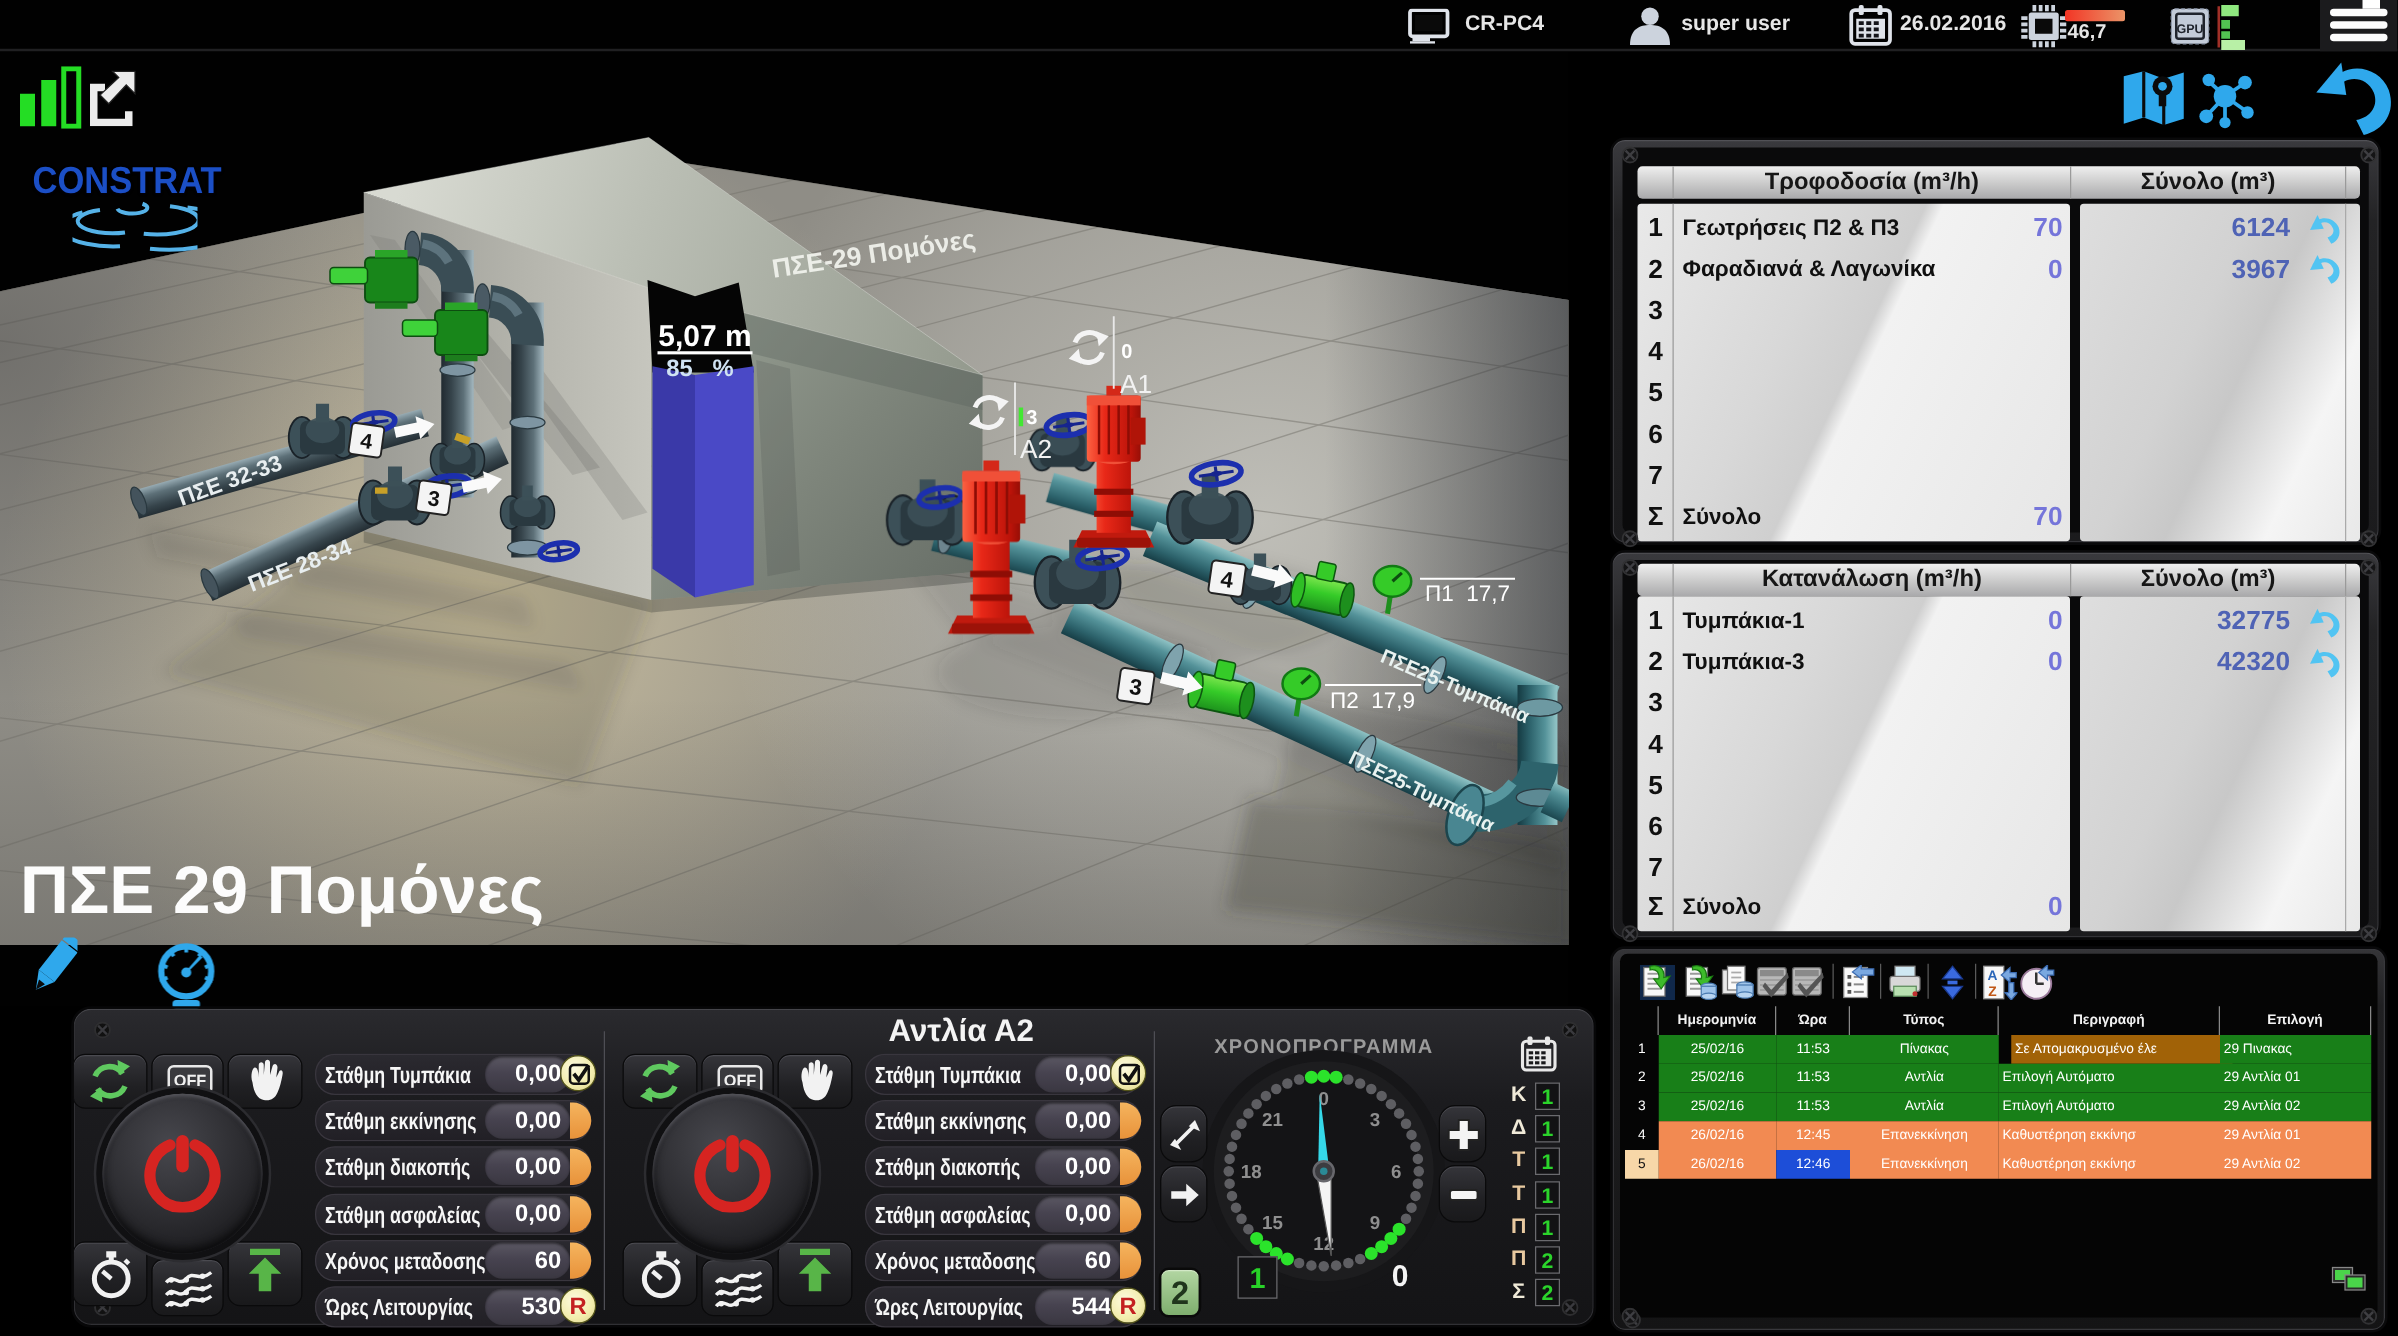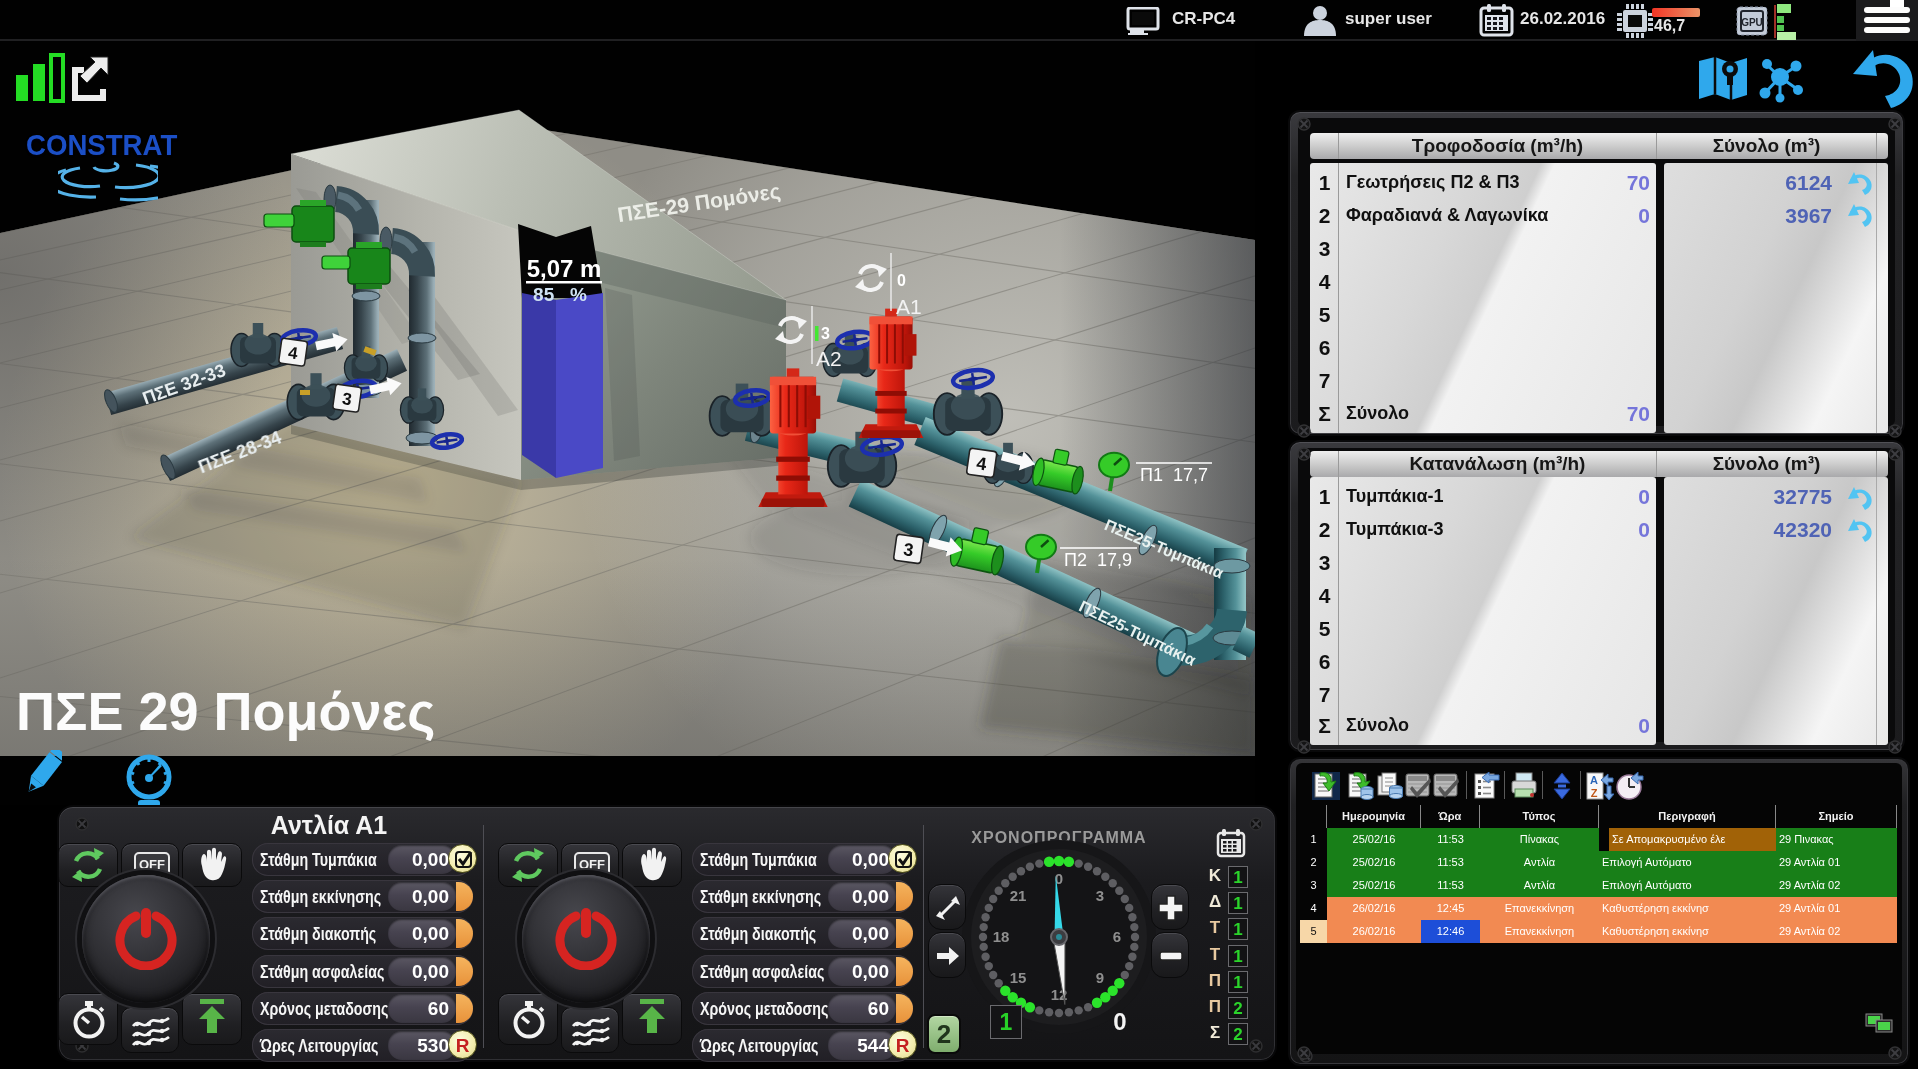--- a/index.html
+++ b/index.html
@@ -888,21 +888,21 @@
         <line x1="13" y1="15" x2="19" y2="15" stroke="#333" stroke-width="2"></line>
         <path d="M 27 4 L 22 4 L 22 0 L 15 6 L 22 12 L 22 8 L 27 8 Z" fill="#7aa8e0" stroke="#3a6ab0"></path>
       </svg>
       <div id="logtable">
         <div class="lrow lhead" style="top:0px">
           <span class="lcell" style="left:0px;width:27px;border-right:1px solid #888"></span>
           <span class="lcell" style="left:27px;width:94px;border-right:1px solid #888">Ημερομηνία</span>
           <span class="lcell" style="left:121px;width:59px;border-right:1px solid #888">Ώρα</span>
           <span class="lcell" style="left:180px;width:119px;border-right:1px solid #888">Τύπος</span>
           <span class="lcell" style="left:299px;width:177px;border-right:1px solid #888">Περιγραφή</span>
-          <span class="lcell" style="left:476px;width:121px;border-right:1px solid #888">Σημείο</span>
+          <span class="lcell" style="left:476px;width:121px;border-right:1px solid #888">Επιλογή</span>
         </div>
         <div class="lrow" style="top:23px">
           <span class="lcell" style="left:0px;width:27px;">1</span>
           <span class="lcell" style="left:27px;width:94px;background:#187f18;">25/02/16</span>
           <span class="lcell" style="left:121px;width:59px;background:#187f18;">11:53</span>
           <span class="lcell" style="left:180px;width:119px;background:#187f18;">Πίνακας</span>
           <span class="lcell" style="left:309px;width:177px;background:#a16207;text-align:left;padding-left:3px;">Σε Απομακρυσμένο έλε</span>
           <span class="lcell" style="left:476px;width:121px;background:#187f18;text-align:left;padding-left:3px;">29 Πινακας</span>
         </div>
         <div class="lrow" style="top:46px">
@@ -975,21 +975,20 @@
 <svg class="abs" style="left:1190px;top:10px" width="14" height="14" viewBox="0 0 14 14">
       <circle cx="7" cy="7" r="6" fill="#111" stroke="#2e2e30" stroke-width="1.5"></circle>
       <line x1="3.5" y1="3.5" x2="10.5" y2="10.5" stroke="#3a3a3e" stroke-width="1.8"></line>
       <line x1="10.5" y1="3.5" x2="3.5" y2="10.5" stroke="#3a3a3e" stroke-width="1.8"></line>
     </svg>
 <svg class="abs" style="left:1190px;top:232px" width="14" height="14" viewBox="0 0 14 14">
       <circle cx="7" cy="7" r="6" fill="#111" stroke="#2e2e30" stroke-width="1.5"></circle>
       <line x1="3.5" y1="3.5" x2="10.5" y2="10.5" stroke="#3a3a3e" stroke-width="1.8"></line>
       <line x1="10.5" y1="3.5" x2="3.5" y2="10.5" stroke="#3a3a3e" stroke-width="1.8"></line>
     </svg>
-<div class="ptitle" style="left:100px;width:340px">Αντλία Α1</div>
 <div class="pbtn" style="left:-1px;top:36px;width:60px;height:44px">
       <svg width="40" height="40" viewBox="0 0 40 40" style="position:absolute;left:9px;top:1px">
         <g stroke="#5fc95f" stroke-width="4.5" fill="none">
           <path d="M 8 16 A 12.5 12.5 0 0 1 30 14"></path>
           <path d="M 32 24 A 12.5 12.5 0 0 1 10 26"></path>
         </g>
         <polygon points="26,3 36,8 27,15" fill="#5fc95f"></polygon>
         <polygon points="14,37 4,32 13,25" fill="#5fc95f"></polygon>
       </svg>
     </div>
@@ -1084,20 +1083,21 @@
       <div class="dcap"></div>
     </div>
     <div class="prow" style="left:193px;top:222px">
       <span class="lab">Ώρες Λειτουργίας</span>
       <div class="pill">
         <span class="pv">530</span>
       </div>
       <div class="ccap" style="text-align:center;line-height:29px;font-weight:bold;font-size:19px;color:#c42020">R</div>
     </div>
 <div class="sepv" style="left:424px"></div>
+<div class="ptitle" style="left:540px;width:340px">Αντλία Α2</div>
 <div class="pbtn" style="left:439px;top:36px;width:60px;height:44px">
       <svg width="40" height="40" viewBox="0 0 40 40" style="position:absolute;left:9px;top:1px">
         <g stroke="#5fc95f" stroke-width="4.5" fill="none">
           <path d="M 8 16 A 12.5 12.5 0 0 1 30 14"></path>
           <path d="M 32 24 A 12.5 12.5 0 0 1 10 26"></path>
         </g>
         <polygon points="26,3 36,8 27,15" fill="#5fc95f"></polygon>
         <polygon points="14,37 4,32 13,25" fill="#5fc95f"></polygon>
       </svg>
     </div>

